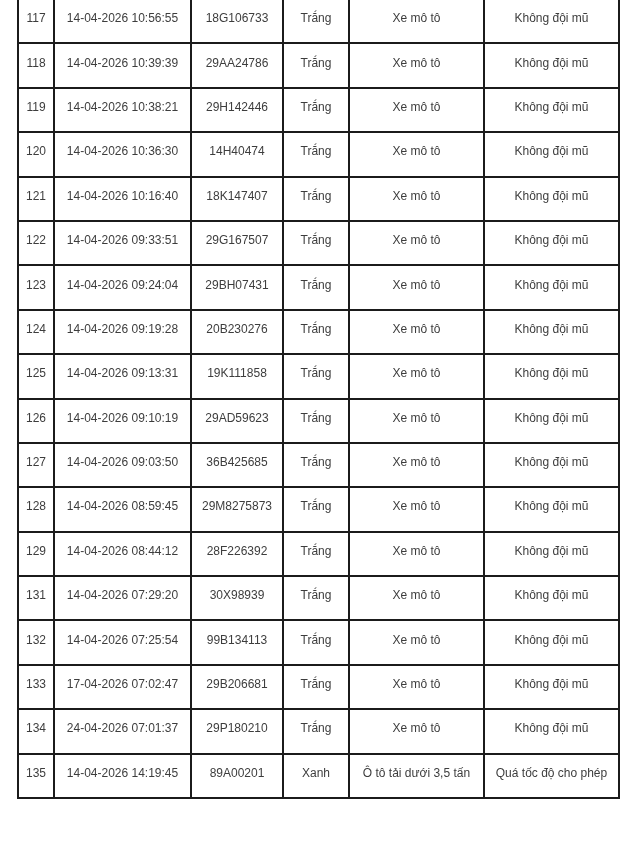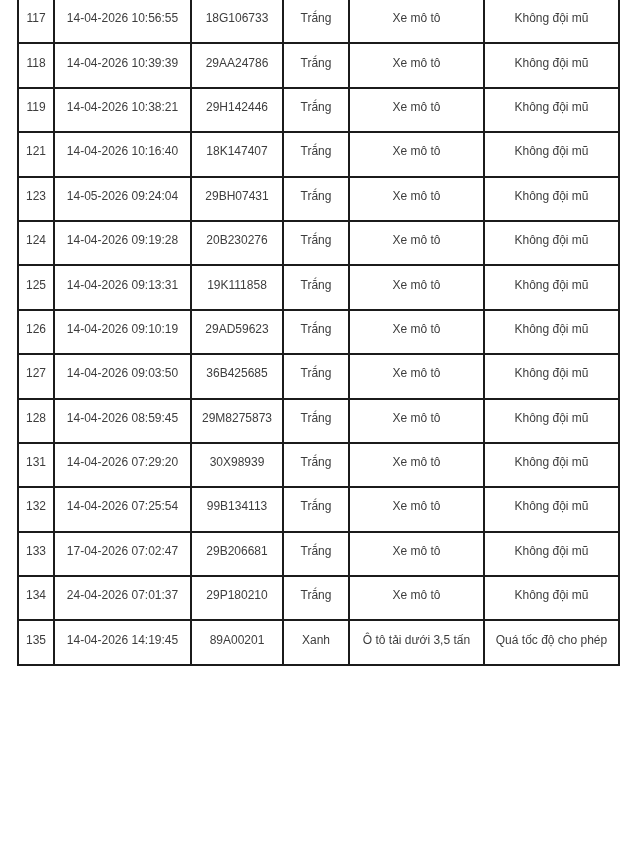--- a/index.html
+++ b/index.html
@@ -80,30 +80,46 @@
   </tr>
         <tr>
     <td>119</td>
     <td>14-04-2026 10:38:21</td>
     <td>29H142446</td>
     <td>Trắng</td>
     <td>Xe mô tô</td>
     <td>Không đội mũ</td>
   </tr>
         <tr>
+    <td>120</td>
+    <td>14-04-2026 10:36:30</td>
+    <td>14H40474</td>
+    <td>Trắng</td>
+    <td>Xe mô tô</td>
+    <td>Không đội mũ</td>
+  </tr>
+        <tr>
     <td>121</td>
     <td>14-04-2026 10:16:40</td>
     <td>18K147407</td>
     <td>Trắng</td>
     <td>Xe mô tô</td>
     <td>Không đội mũ</td>
   </tr>
         <tr>
+    <td>122</td>
+    <td>14-04-2026 09:33:51</td>
+    <td>29G167507</td>
+    <td>Trắng</td>
+    <td>Xe mô tô</td>
+    <td>Không đội mũ</td>
+  </tr>
+        <tr>
     <td>123</td>
-    <td>14-05-2026 09:24:04</td>
+    <td>14-04-2026 09:24:04</td>
     <td>29BH07431</td>
     <td>Trắng</td>
     <td>Xe mô tô</td>
     <td>Không đội mũ</td>
   </tr>
         <tr>
     <td>124</td>
     <td>14-04-2026 09:19:28</td>
     <td>20B230276</td>
     <td>Trắng</td>
@@ -131,20 +147,28 @@
     <td>14-04-2026 09:03:50</td>
     <td>36B425685</td>
     <td>Trắng</td>
     <td>Xe mô tô</td>
     <td>Không đội mũ</td>
   </tr>
         <tr>
     <td>128</td>
     <td>14-04-2026 08:59:45</td>
     <td>29M8275873</td>
+    <td>Trắng</td>
+    <td>Xe mô tô</td>
+    <td>Không đội mũ</td>
+  </tr>
+        <tr>
+    <td>129</td>
+    <td>14-04-2026 08:44:12</td>
+    <td>28F226392</td>
     <td>Trắng</td>
     <td>Xe mô tô</td>
     <td>Không đội mũ</td>
   </tr>
         <tr>
     <td>131</td>
     <td>14-04-2026 07:29:20</td>
     <td>30X98939</td>
     <td>Trắng</td>
     <td>Xe mô tô</td>

